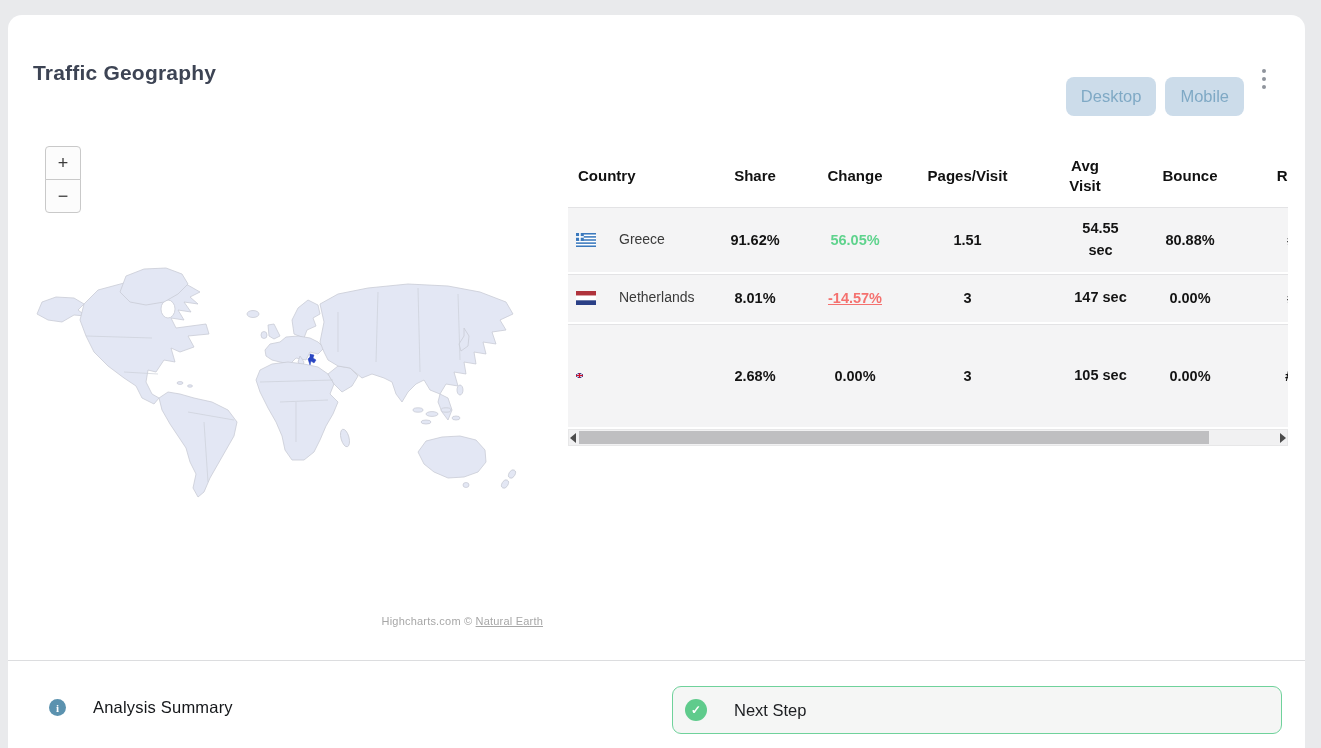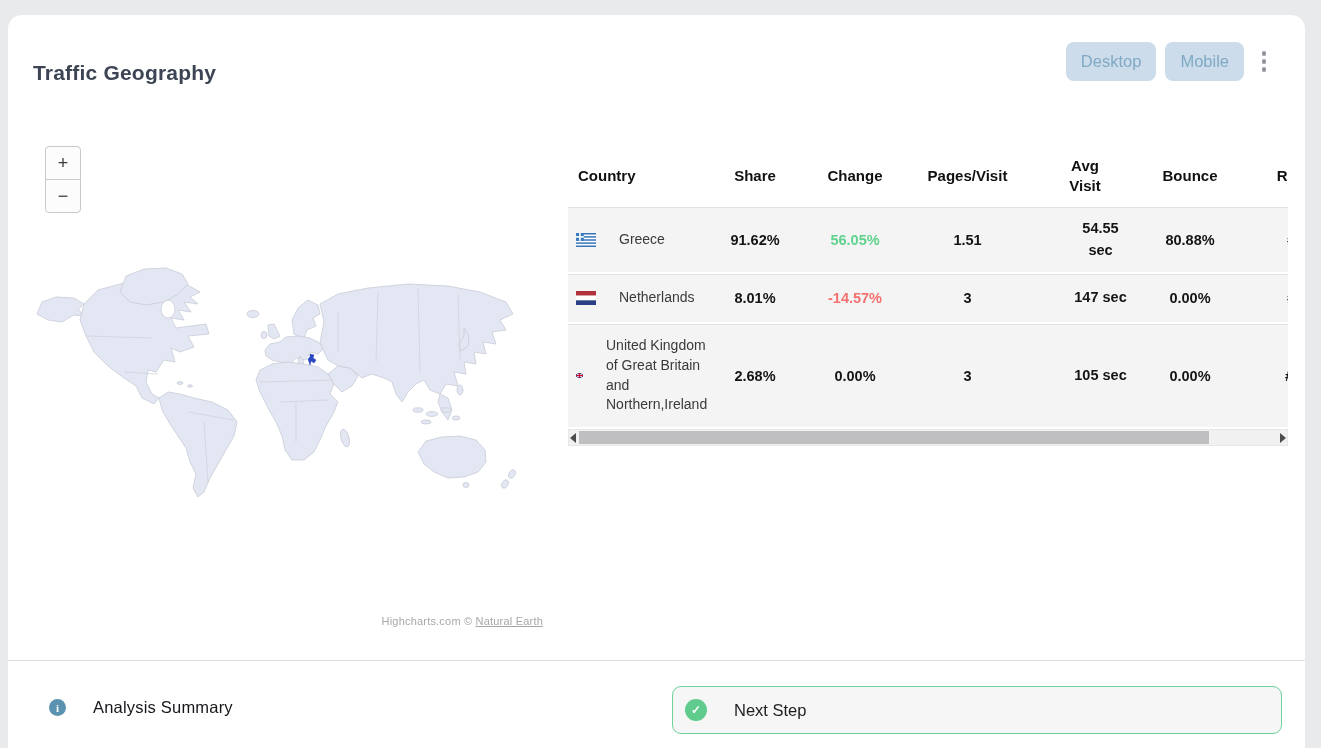--- a/index.html
+++ b/index.html
@@ -6,21 +6,21 @@
   html,body { width:1321px; height:748px; overflow:hidden; }
   body { background:#e9eaec; font-family:"Liberation Sans", sans-serif; position:relative; }
 
   .card { position:absolute; left:8px; top:15px; width:1297px; height:760px;
           background:#ffffff; border-radius:14px; }
 
   
   .page-title { position:absolute; left:25px; top:46px; font-size:21px; font-weight:700; color:#3d4454; letter-spacing:.2px; }
   .header-actions { position:absolute; right:32px; top:27px; display:flex; align-items:center; gap:9px; }
   .device-btn { border:none; background:#ccdcea; color:#7fa9c5; font-family:inherit;
-                font-size:16.5px; padding:10px 15px; border-radius:8px; cursor:pointer; }
+                font-size:16.5px; padding:10px 15px; border-radius:8px; cursor:pointer;margin-top:35px; }
   .kebab { width:18px; height:30px; display:flex; flex-direction:column; align-items:center;
            justify-content:center; gap:3.5px; cursor:pointer; margin-left:2px; }
   .kebab i { width:4.5px; height:4.5px; border-radius:50%; background:#8f949c; }
 
   
   .map-zoom { position:absolute; left:37px; top:131px; }
   .map-zoom button { display:block; width:36px; height:34px; background:#fcfcfc; border:1px solid #c9c9c9;
                      font-size:18px; color:#3c3c3c; font-family:inherit; cursor:pointer; }
   .map-zoom button:first-child { border-radius:4px 4px 0 0; }
   .map-zoom button:last-child  { border-radius:0 0 4px 4px; margin-top:-1px; }
@@ -38,21 +38,21 @@
   .th-wrap { display:inline-block; max-width:44px; }
   .trow { background:#f4f4f5; border-bottom:2px solid #ffffff; box-shadow:inset 0 1px 0 #e3e3e5; }
   .trow > div { text-align:center; font-size:14.5px; font-weight:700; color:#141414; }
   .row-1 { height:67px; } .row-2 { height:50px; } .row-3 { height:105px; }
   .country-cell { display:flex !important; align-items:center; gap:23px; text-align:left !important;
                   font-weight:400 !important; color:#3a3a3a !important; font-size:14px !important;
                   padding-left:8px; line-height:1.42; }
   .flag { flex:0 0 auto; display:inline-flex; }
   .num-wrap { display:inline-block; max-width:62px; line-height:1.5;margin-left:31px; }
   .pos { color:#5fd38d !important; }
-  .neg { color:#f4716f !important; }
+  .neg { color:#f4716f !important;text-decoration:underline; }
 
   
   .hscroll { position:absolute; left:560px; top:414px; width:720px; height:17px;
              background:#f1f1f2; border:1px solid #e7e7e8; }
   .hs-thumb { position:absolute; left:10px; top:1px; width:630px; height:13px; background:#bfbfc1; cursor:grab; }
   .hs-left, .hs-right { position:absolute; top:3px; width:0; height:0; cursor:pointer; }
   .hs-left  { left:1px;  border-top:5px solid transparent; border-bottom:5px solid transparent; border-right:6px solid #4c4c4c; }
   .hs-right { right:1px; border-top:5px solid transparent; border-bottom:5px solid transparent; border-left:6px solid #4c4c4c; }
 
   
@@ -219,21 +219,20 @@
     <div class="tgrid trow row-3">
       <div class="country-cell">
         <span class="flag">
           <svg width="7" height="5" viewBox="0 0 7 5">
               <rect width="7" height="5" fill="#2a3b8f"></rect>
               <path d="M0,0 L7,5 M7,0 L0,5" stroke="#fff" stroke-width="1.1"></path>
               <rect x="2.9" width="1.2" height="5" fill="#c8102e"></rect>
               <rect y="1.9" width="7" height="1.2" fill="#c8102e"></rect>
             </svg>
         </span>
-        <span>United Kingdom of Great Britain and Northern,Ireland</span>
       </div>
       <div>2.68%</div>
       <div>0.00%</div>
       <div>3</div>
       <div><span class="num-wrap">105 sec</span></div>
       <div>0.00%</div>
       <div>#1,</div>
     </div>
   </div>
 

